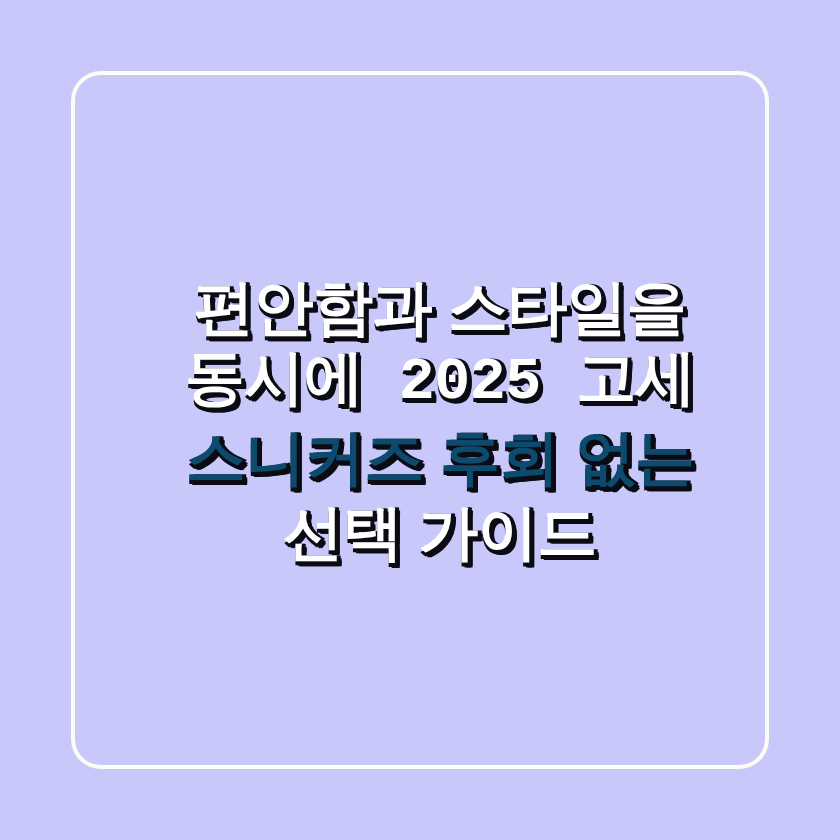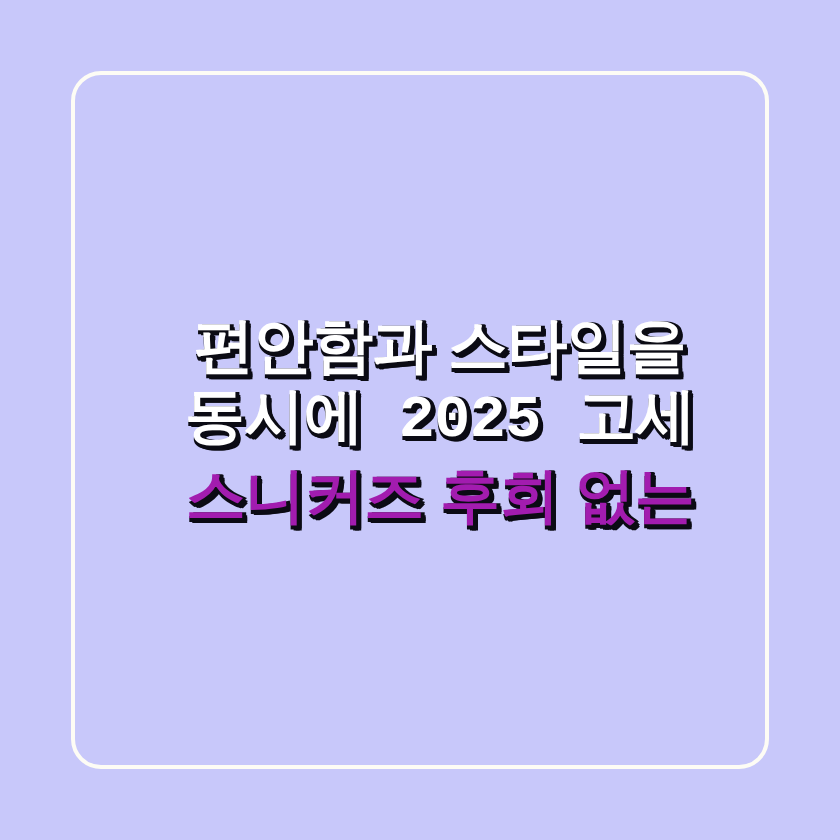--- a/index.html
+++ b/index.html
@@ -74,16 +74,17 @@
 </head>
 <body>
 
 <div id="poster" style="background: rgb(200, 200, 250);">
 
   <div id="frame" style="border-color: rgb(253, 252, 245); border-width: 4px; border-radius: 30px;"></div>
 
   <div id="headline">
     <span class="line" style="color: rgb(255, 255, 255); text-shadow: rgb(11, 11, 20) 4px 4px 0px, rgb(11, 11, 20) 4px 0px 0px, rgb(11, 11, 20) 0px 4px 0px, rgb(11, 11, 20) 5px 5px 0px, rgb(11, 11, 20) 3px 5px 0px, rgb(11, 11, 20) 5px 3px 0px;">편안함과 스타일을</span>
     <span class="line" style="color: rgb(255, 255, 255); text-shadow: rgb(11, 11, 20) 4px 4px 0px, rgb(11, 11, 20) 4px 0px 0px, rgb(11, 11, 20) 0px 4px 0px, rgb(11, 11, 20) 5px 5px 0px, rgb(11, 11, 20) 3px 5px 0px, rgb(11, 11, 20) 5px 3px 0px; font-family: Liberation Mono, monospace;">동시에 2025 고세</span>
-    <span class="line" style="color: #a21caf; text-shadow: rgb(11, 11, 20) 4px 4px 0px, rgb(11, 11, 20) 4px 0px 0px, rgb(11, 11, 20) 0px 4px 0px, rgb(11, 11, 20) 5px 5px 0px, rgb(11, 11, 20) 3px 5px 0px, rgb(11, 11, 20) 5px 3px 0px;">스니커즈 후회 없는</span>
+    <span class="line" style="color: #0c4a6e; text-shadow: rgb(11, 11, 20) 4px 4px 0px, rgb(11, 11, 20) 4px 0px 0px, rgb(11, 11, 20) 0px 4px 0px, rgb(11, 11, 20) 5px 5px 0px, rgb(11, 11, 20) 3px 5px 0px, rgb(11, 11, 20) 5px 3px 0px;">스니커즈 후회 없는</span>
+    <span class="line" style="color: rgb(255, 255, 255); text-shadow: rgb(11, 11, 20) 4px 4px 0px, rgb(11, 11, 20) 4px 0px 0px, rgb(11, 11, 20) 0px 4px 0px, rgb(11, 11, 20) 5px 5px 0px, rgb(11, 11, 20) 3px 5px 0px, rgb(11, 11, 20) 5px 3px 0px;">선택 가이드</span>
   </div>
 
 </div>
 
 </body></html>

